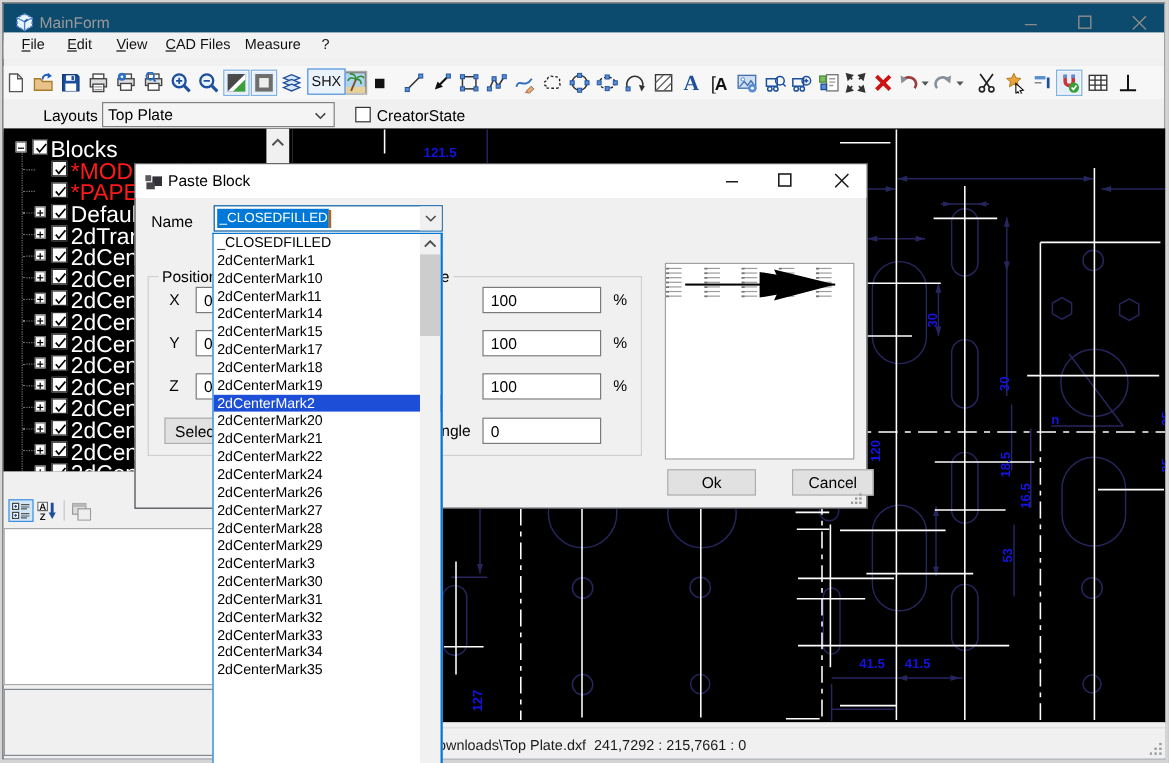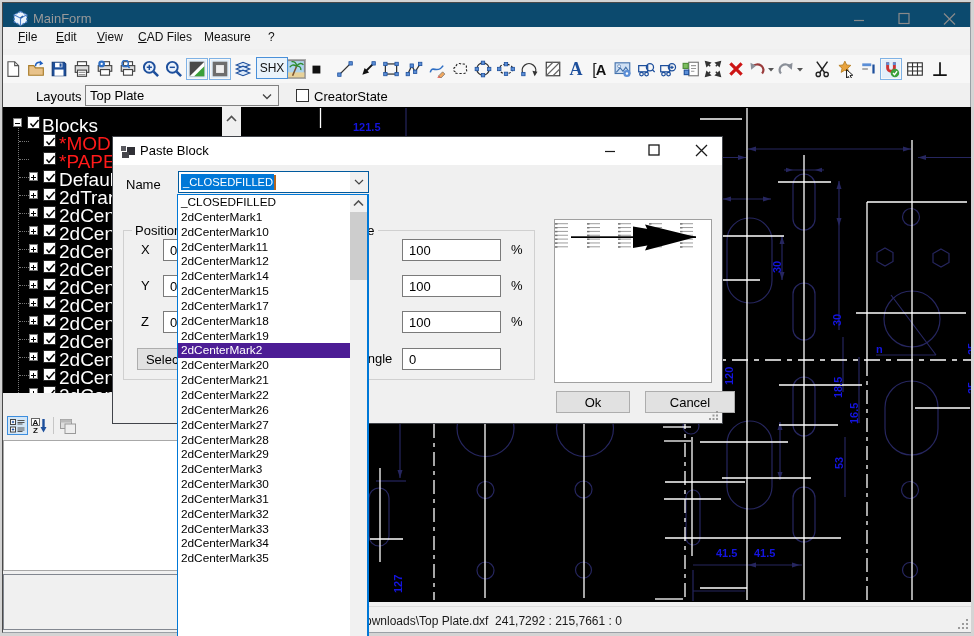--- a/index.html
+++ b/index.html
@@ -35,21 +35,21 @@
 #dialog { position:absolute; left:109px; top:133px; width:611px; height:288px; background:#f0f0f0; border:1px solid #41444a; }
 #dlgtitle { position:absolute; left:0; top:0; width:100%; height:28px; background:#fff; }
 .gbox { position:absolute; border:1px solid #d0d0d0; }
 .gbox .glabel { position:absolute; top:-8px; background:#f0f0f0; font-size:13px; padding:0 3px; }
 .tbox { position:absolute; background:#fff; border:1px solid #7a7a7a; font-size:13px; color:#000; padding:3px 0 0 6px; }
 .btn { position:absolute; background:#e1e1e1; border:1px solid #adadad; font-size:13px; color:#000; text-align:center; }
 .lbl { position:absolute; font-size:13px; color:#000; }
 
 #ddlist { position:absolute; left:174px; top:191px; width:192px; height:448px; background:#fff; border:1px solid #0078d7; border-right:2px solid #0078d7; border-bottom:none; overflow:hidden; }
 .dditem { position:relative; height:14.85px; font-size:11.8px; color:#000; padding-left:3px; line-height:14.85px; white-space:nowrap; }
-.ddsel { background:#4c1d95; color:#fff; width:192px; }
+.ddsel { background:#1d4ed8; color:#fff; width:192px; }
 #ddscroll { position:absolute; right:0; top:0; width:17px; height:100%; background:#f1f1f1; }
 </style>
 </head>
 <body>
 <div id="win">
   <div id="titlebar">
     <svg class="abs" style="left:9px;top:7px" width="17" height="17" viewBox="0 0 17 17">
       <path d="M8.5 1.5 L14.8 4.8 L14.8 11.8 L8.5 15.5 L2.2 11.8 L2.2 4.8 Z" fill="#eaf4fd" stroke="#4a7fc9" stroke-width="1.3" stroke-dasharray="2.2 1.2"></path>
       <path d="M2.5 5 L8.5 8.2 L14.5 5" stroke="#4a7fc9" stroke-width="1.1" fill="none"></path>
       <path d="M8.5 8.2 L8.5 15.2" stroke="#4a7fc9" stroke-width="1.1"></path>
@@ -784,49 +784,49 @@
           <rect x="63" y="26.3" width="2.5" height="1.4" fill="#777"></rect>
           <rect x="94" y="26.3" width="13" height="1" fill="#9d9d9d"></rect>
           <rect x="94" y="26.3" width="2.5" height="1.4" fill="#777"></rect>
           <rect x="125" y="26.3" width="13" height="1" fill="#9d9d9d"></rect>
           <rect x="125" y="26.3" width="2.5" height="1.4" fill="#777"></rect>
           <rect x="16" y="16.3" width="125" height="1.7" fill="#000"></rect>
           <polygon points="78,6.6 78,28 141,17" fill="#000"></polygon>
           <polygon points="90,4.5 141,17 90,30.5 96,17" fill="#000"></polygon>
         </svg></div>
     <div class="btn" style="left:443px;top:254px;width:74px;height:22px;padding-top:3px">Ok</div>
-    <div class="btn" style="left:532px;top:254px;width:90px;height:22px;padding-top:3px">Cancel</div>
+    <div class="btn" style="left:547px;top:254px;width:68px;height:22px;padding-top:3px">Cancel</div>
     <svg class="abs" style="left:596px;top:274px" width="10" height="10" viewBox="0 0 10 10">
       <g fill="#9b9b9b">
           <rect x="7" y="0" width="2" height="2"></rect>
           <rect x="3.5" y="3.5" width="2" height="2"></rect>
           <rect x="7" y="3.5" width="2" height="2"></rect>
           <rect x="0" y="7" width="2" height="2"></rect>
           <rect x="3.5" y="7" width="2" height="2"></rect>
           <rect x="7" y="7" width="2" height="2"></rect>
         </g>
     </svg>
   </div>
 
   <div id="ddlist">
     <div id="dditems">
         <div class="dditem">_CLOSEDFILLED</div>
         <div class="dditem">2dCenterMark1</div>
         <div class="dditem">2dCenterMark10</div>
         <div class="dditem">2dCenterMark11</div>
-        <div class="dditem">2dCenterMark12</div>
         <div class="dditem">2dCenterMark14</div>
         <div class="dditem">2dCenterMark15</div>
         <div class="dditem">2dCenterMark17</div>
         <div class="dditem">2dCenterMark18</div>
         <div class="dditem">2dCenterMark19</div>
         <div class="dditem ddsel">2dCenterMark2</div>
         <div class="dditem">2dCenterMark20</div>
         <div class="dditem">2dCenterMark21</div>
         <div class="dditem">2dCenterMark22</div>
+        <div class="dditem">2dCenterMark24</div>
         <div class="dditem">2dCenterMark26</div>
         <div class="dditem">2dCenterMark27</div>
         <div class="dditem">2dCenterMark28</div>
         <div class="dditem">2dCenterMark29</div>
         <div class="dditem">2dCenterMark3</div>
         <div class="dditem">2dCenterMark30</div>
         <div class="dditem">2dCenterMark31</div>
         <div class="dditem">2dCenterMark32</div>
         <div class="dditem">2dCenterMark33</div>
         <div class="dditem">2dCenterMark34</div>

